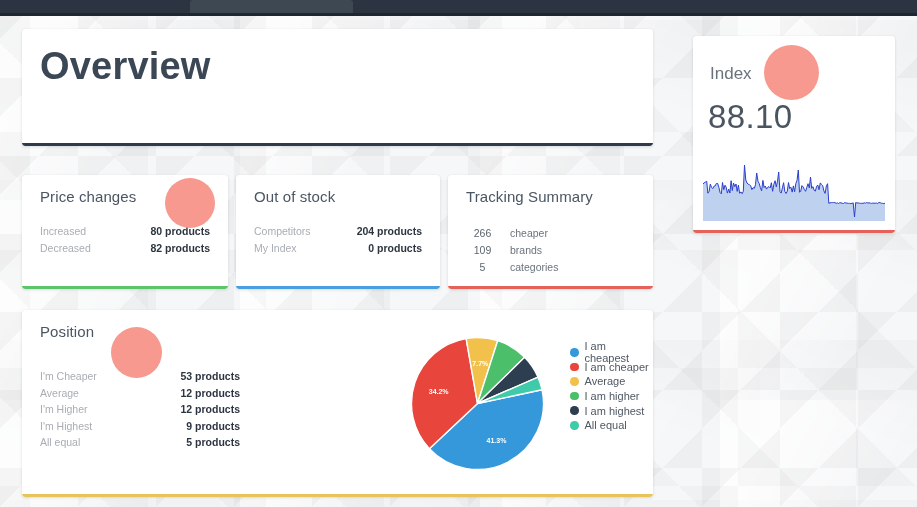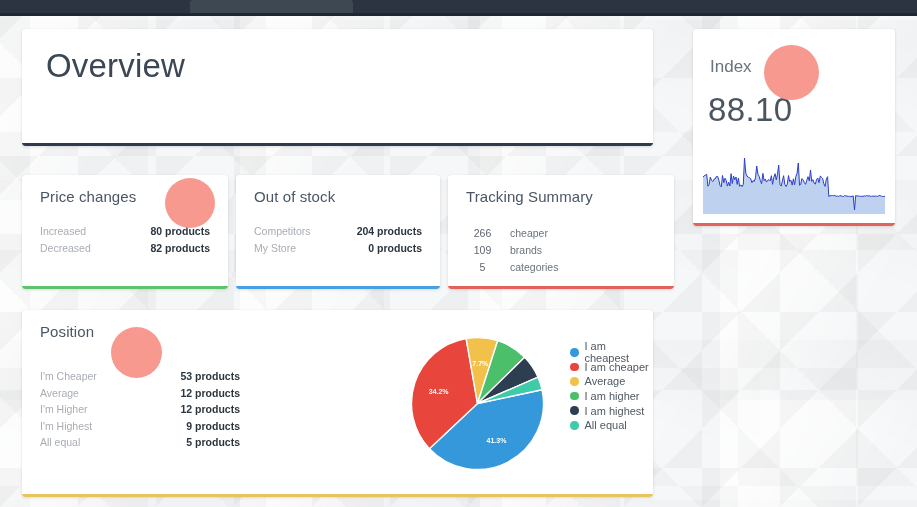--- a/index.html
+++ b/index.html
@@ -56,31 +56,31 @@
   }
   .card-accent {
     position: absolute; left: 0; bottom: 0;
     width: 100%; height: 3px;
     border-radius: 0 0 3px 3px;
   }
 
   
   #card-overview { left: 22px; top: 29px; width: 631px; height: 117px; }
   #overview-title {
-    position: absolute; left: 24px; top: 17px;
-    font-size: 33px; font-weight: 400; color: #3b4754;
+    position: absolute; left: 18px; top: 17px;
+    font-size: 38px; font-weight: 700; color: #3b4754;
     letter-spacing: 0.2px; line-height: 40px;
   }
 
   
   #card-price    { left: 22px;  top: 175px; width: 206px; height: 114px; }
   #card-stock    { left: 236px; top: 175px; width: 204px; height: 114px; }
-  #card-tracking { left: 448px; top: 175px; width: 226px; height: 114px; }
+  #card-tracking { left: 448px; top: 175px; width: 205px; height: 114px; }
   #card-position { left: 22px;  top: 310px; width: 631px; height: 187px; }
-  #card-index    { left: 693px; top: 29px;  width: 202px; height: 197px; }
+  #card-index    { left: 693px; top: 36px;  width: 202px; height: 197px; }
 
   .card-heading {
     position: absolute; left: 18px; top: 13px;
     font-size: 15px; font-weight: 400; color: #4a5663;
     letter-spacing: 0.1px;
   }
 
   
   .kv-list { position: absolute; left: 18px; top: 48px; width: calc(100% - 36px); }
   .kv-row {
@@ -187,21 +187,21 @@
 </div>
 
 <div class="card" id="card-stock">
   <div class="card-heading">Out of stock</div>
   <div class="kv-list">
     <div class="kv-row">
       <span class="kv-key">Competitors</span>
       <span class="kv-val">204 products</span>
     </div>
     <div class="kv-row">
-      <span class="kv-key">My Store</span>
+      <span class="kv-key">My Index</span>
       <span class="kv-val">0 products</span>
     </div>
   </div>
   <div class="card-accent" style="background: rgb(74, 159, 224);"></div>
 </div>
 
 <div class="card" id="card-tracking">
   <div class="card-heading">Tracking Summary</div>
   <div id="tracking-list">
     <div class="ts-row">

